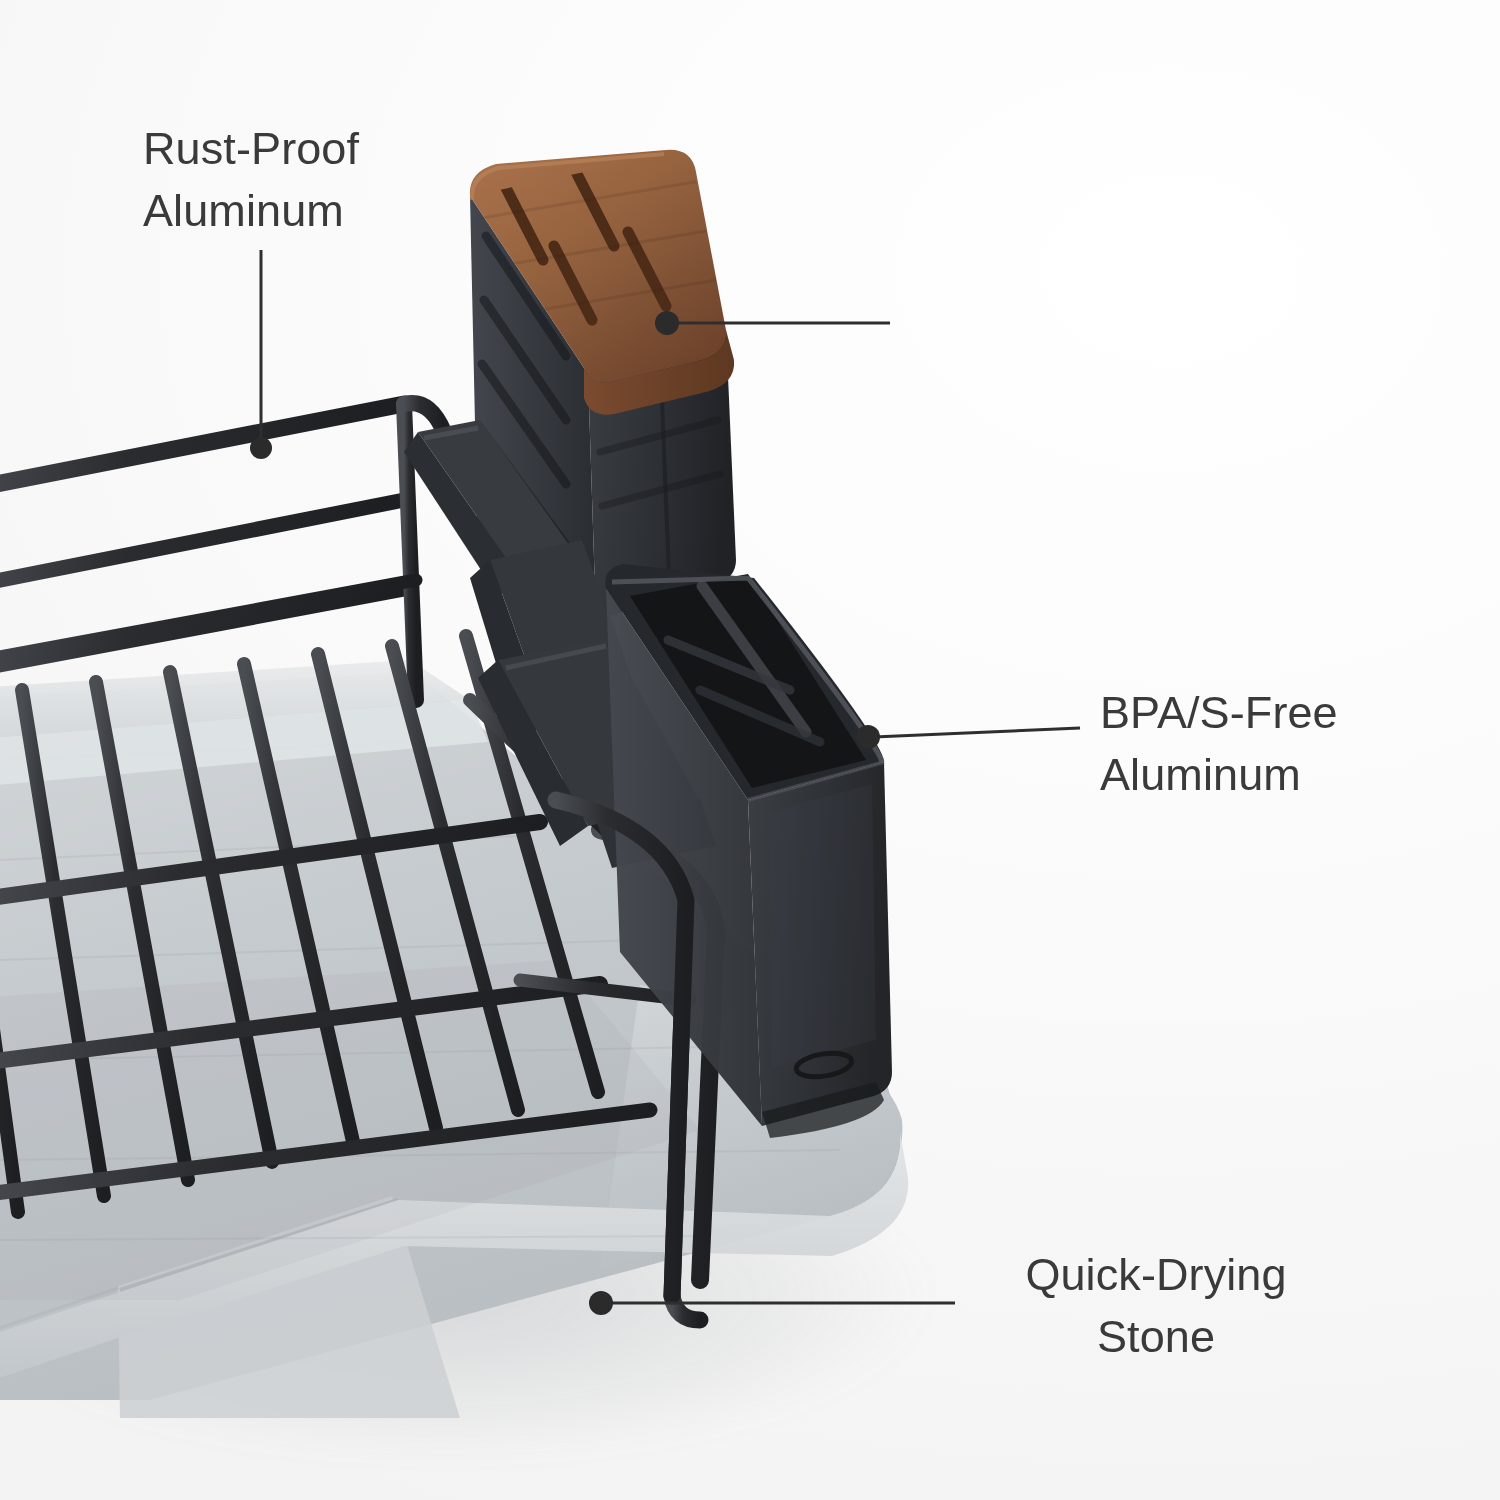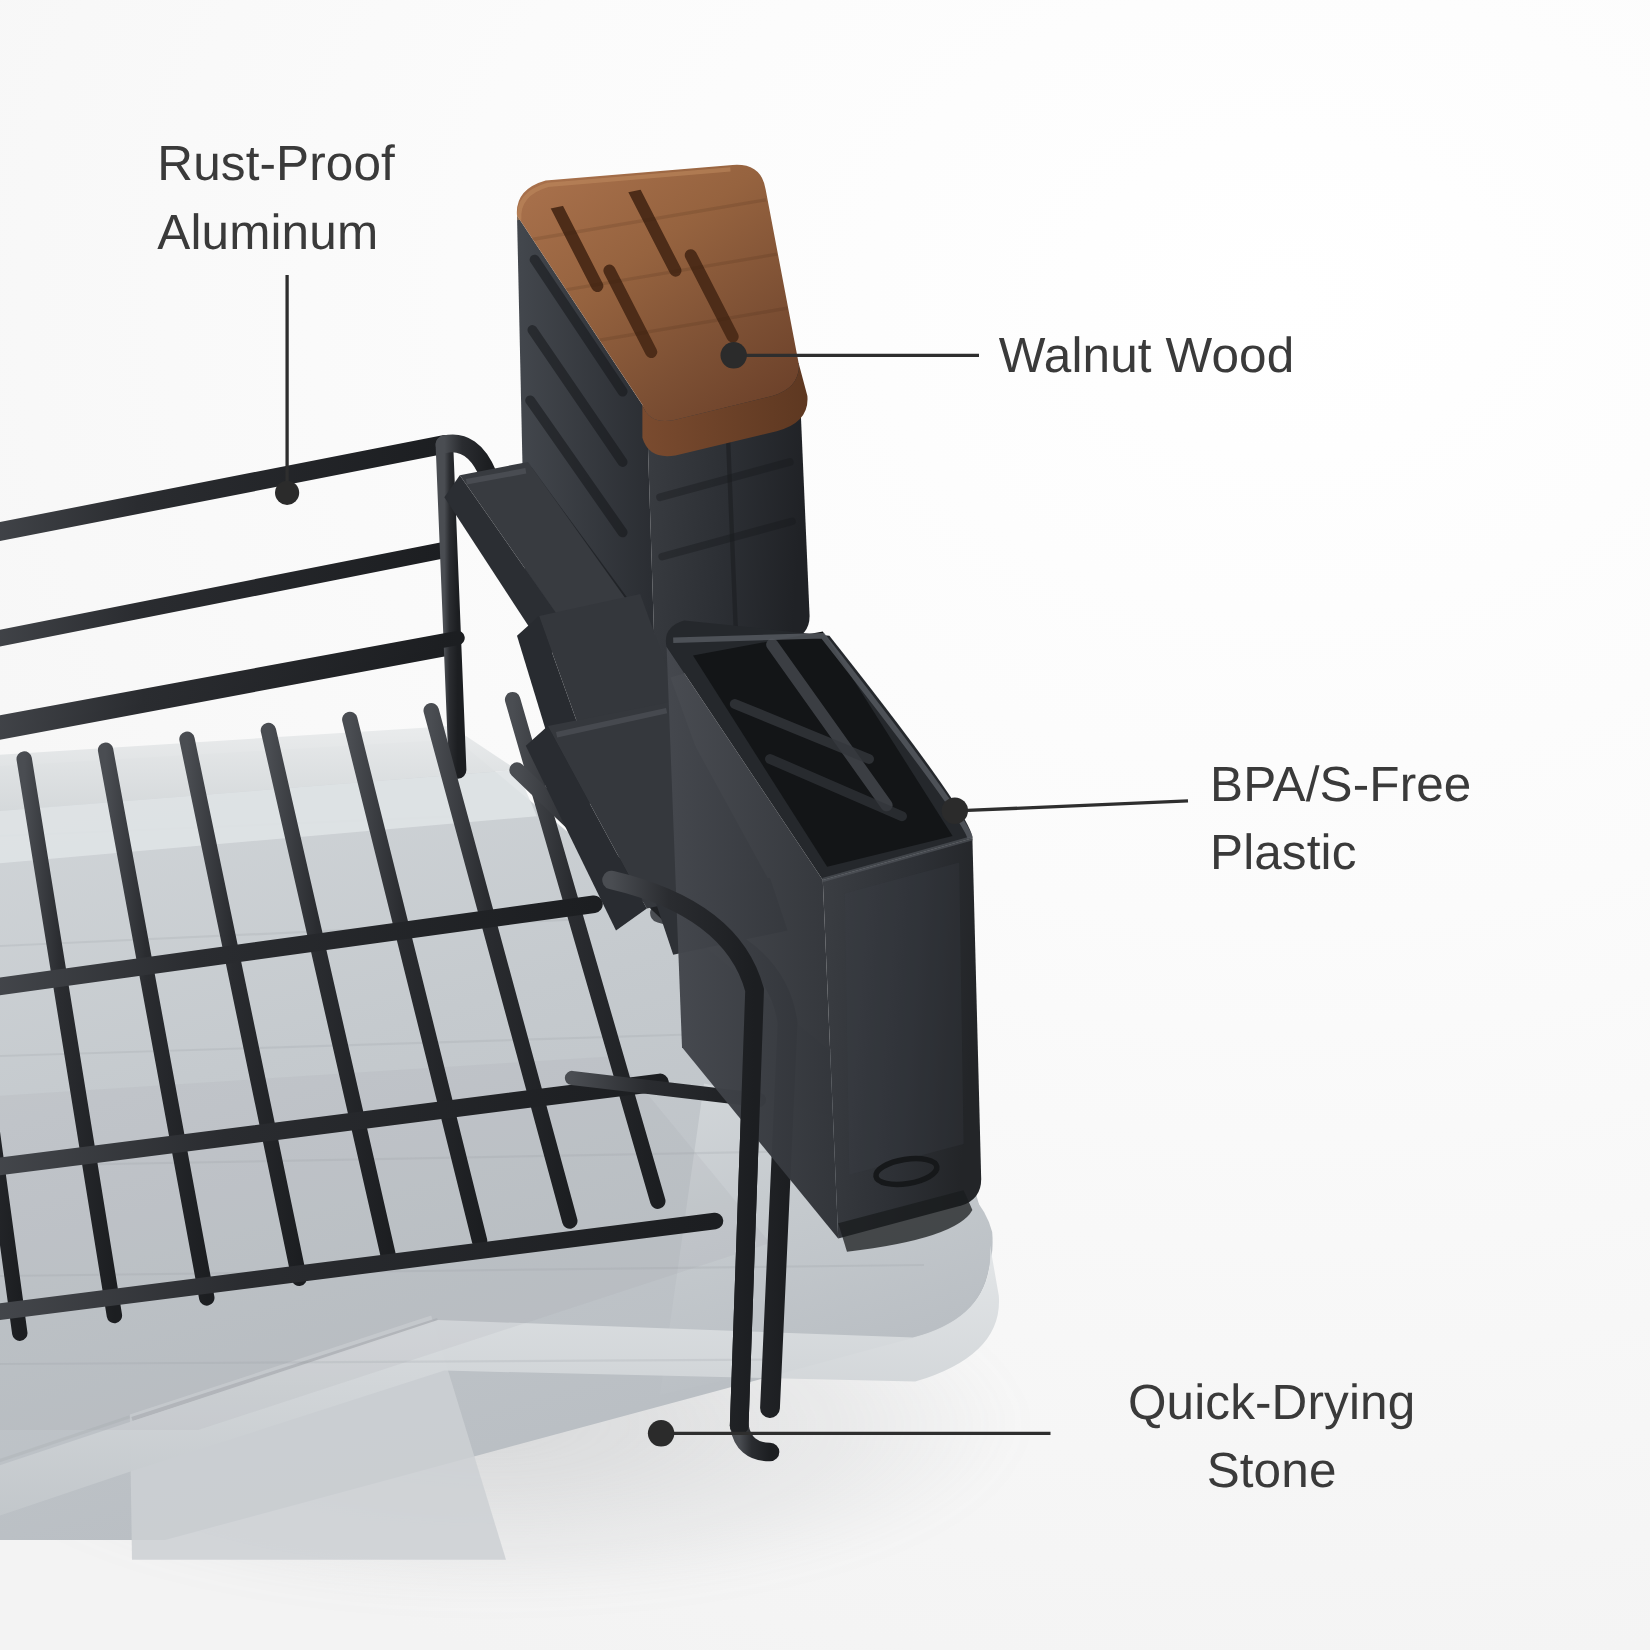--- a/index.html
+++ b/index.html
@@ -286,26 +286,23 @@
       <line x1="607" y1="1303" x2="955" y2="1303" stroke="#2e2e2e" stroke-width="3"></line>
       <circle cx="601" cy="1303" r="12" fill="#2b2b2b"></circle>
     </g>
   </svg>
 
   <div class="callout c-rust">
     <div class="txt">Rust-Proof
 Aluminum</div>
   </div>
 
-  <div class="callout c-walnut">
-    <div class="txt">Walnut Wood</div>
-  </div>
 
   <div class="callout c-bpa">
     <div class="txt">BPA/S-Free
-Plastic</div>
+Aluminum</div>
   </div>
 
   <div class="callout c-stone">
     <div class="txt">Quick-Drying
 Stone</div>
   </div>
 </div>
 
 </body></html>

